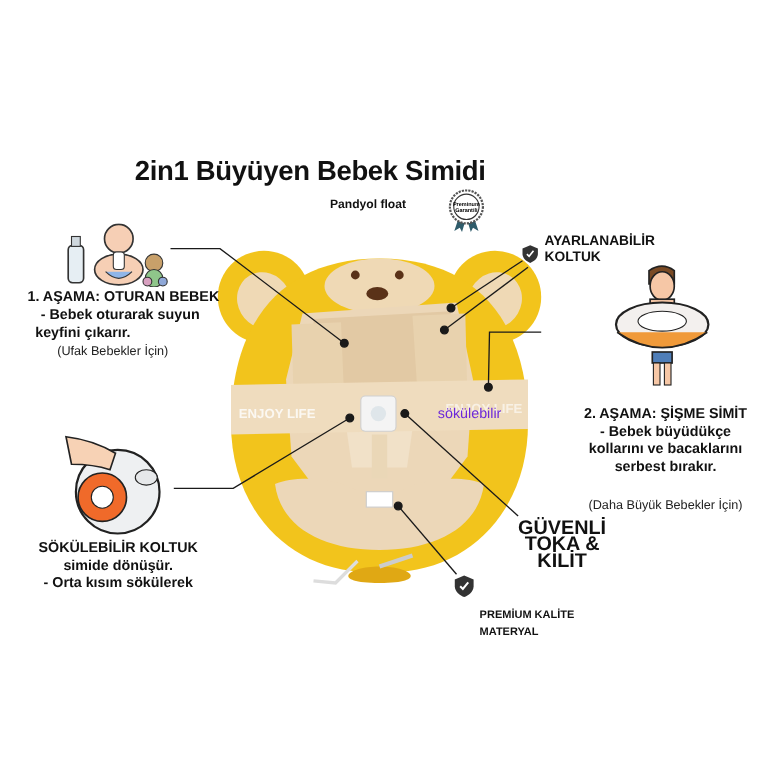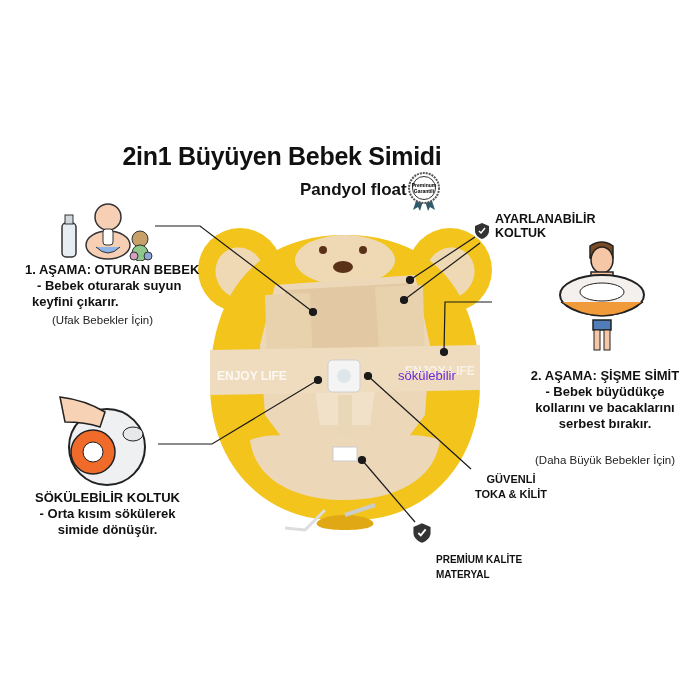--- a/index.html
+++ b/index.html
@@ -1,19 +1,19 @@
 <!DOCTYPE html>
 <html><head>
 <meta charset="utf-8">
 <style>
   html,body{margin:0;padding:0;background:#fff;}
   body{width:700px;height:700px;position:relative;overflow:hidden;font-family:"Liberation Sans",sans-serif;color:#111;}
   .abs{position:absolute;}
   .title{left:0;width:564px;top:142px;text-align:center;font-size:25px;font-weight:bold;letter-spacing:-0.3px;}
-  .brand{left:300px;top:180px;font-size:17px;font-weight:bold;}
+  .brand{left:300px;top:180px;font-size:11px;font-weight:bold;}
   .badge{left:406px;top:172px;width:36px;height:36px;}
   .label{font-weight:bold;font-size:13px;line-height:16px;}
   .sub{font-size:11.5px;color:#222;font-weight:normal;}
   .center{text-align:center;}
   svg{display:block;}
 </style>
 </head>
 <body>
 
 <div class="abs title">2in1 Büyüyen Bebek Simidi</div>
@@ -143,25 +143,25 @@
   <svg width="100" height="95" viewBox="0 0 100 95">
     <circle cx="52" cy="55" r="38" fill="#eef0f2" stroke="#222" stroke-width="2"></circle>
     <circle cx="38" cy="60" r="22" fill="#f06a2a" stroke="#222" stroke-width="1.5"></circle>
     <circle cx="38" cy="60" r="10" fill="#fff" stroke="#222"></circle>
     <ellipse cx="78" cy="42" rx="10" ry="7" fill="#e6e8ea" stroke="#222"></ellipse>
     <path d="M5 5 Q30 8 50 20 L45 35 Q30 30 10 30Z" fill="#f7d2b5" stroke="#222" stroke-width="1.5"></path>
   </svg>
 </div>
 <div class="abs label center" style="left:20px;top:490px;width:175px;">
   <div>SÖKÜLEBİLİR KOLTUK</div>
+  <div>simide dönüşür.</div>
   <div>- Orta kısım sökülerek</div>
-  <div>simide dönüşür.</div>
 </div>
 
-<div class="abs label center" style="left:466px;top:472px;width:90px;font-size:11px;line-height:15px;">
+<div class="abs label center" style="left:466px;top:472px;width:90px;font-size:18px;line-height:15px;">
   <div>GÜVENLİ</div>
   <div>TOKA &amp; KİLİT</div>
 </div>
 
 <div class="abs" style="left:412px;top:522px;">
   <svg width="20" height="22" viewBox="0 0 16 18">
       <path d="M8 1 L15 4 L15 9 C15 13 11 16 8 17 C5 16 1 13 1 9 L1 4Z" fill="#333"></path>
       <path d="M5 9 L7 11 L11 6" stroke="#fff" stroke-width="1.5" fill="none"></path>
     </svg>
 </div>

